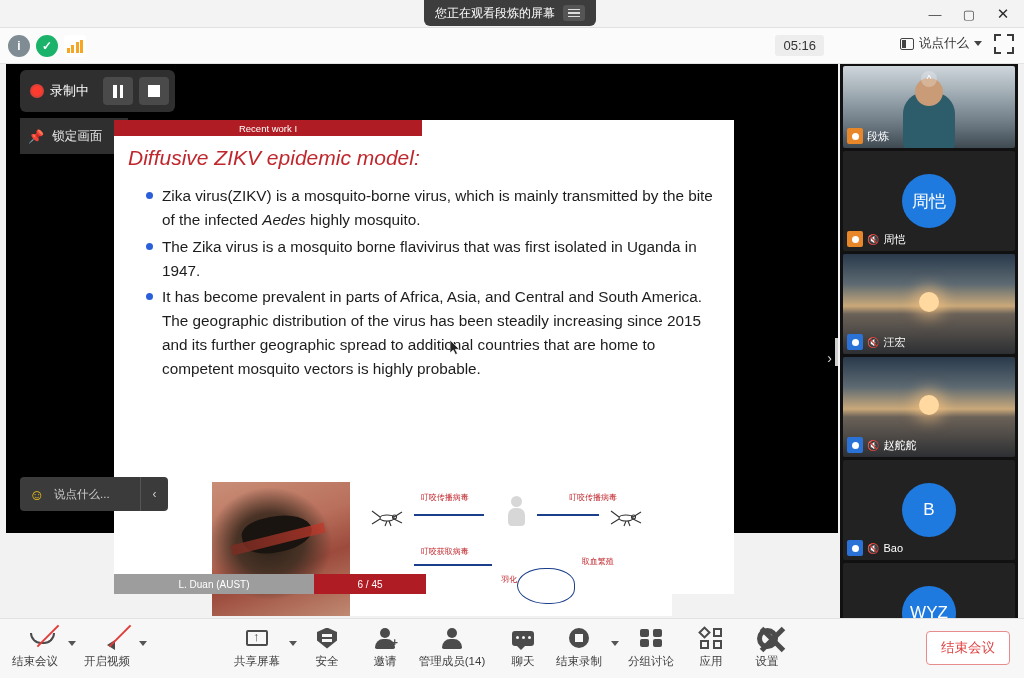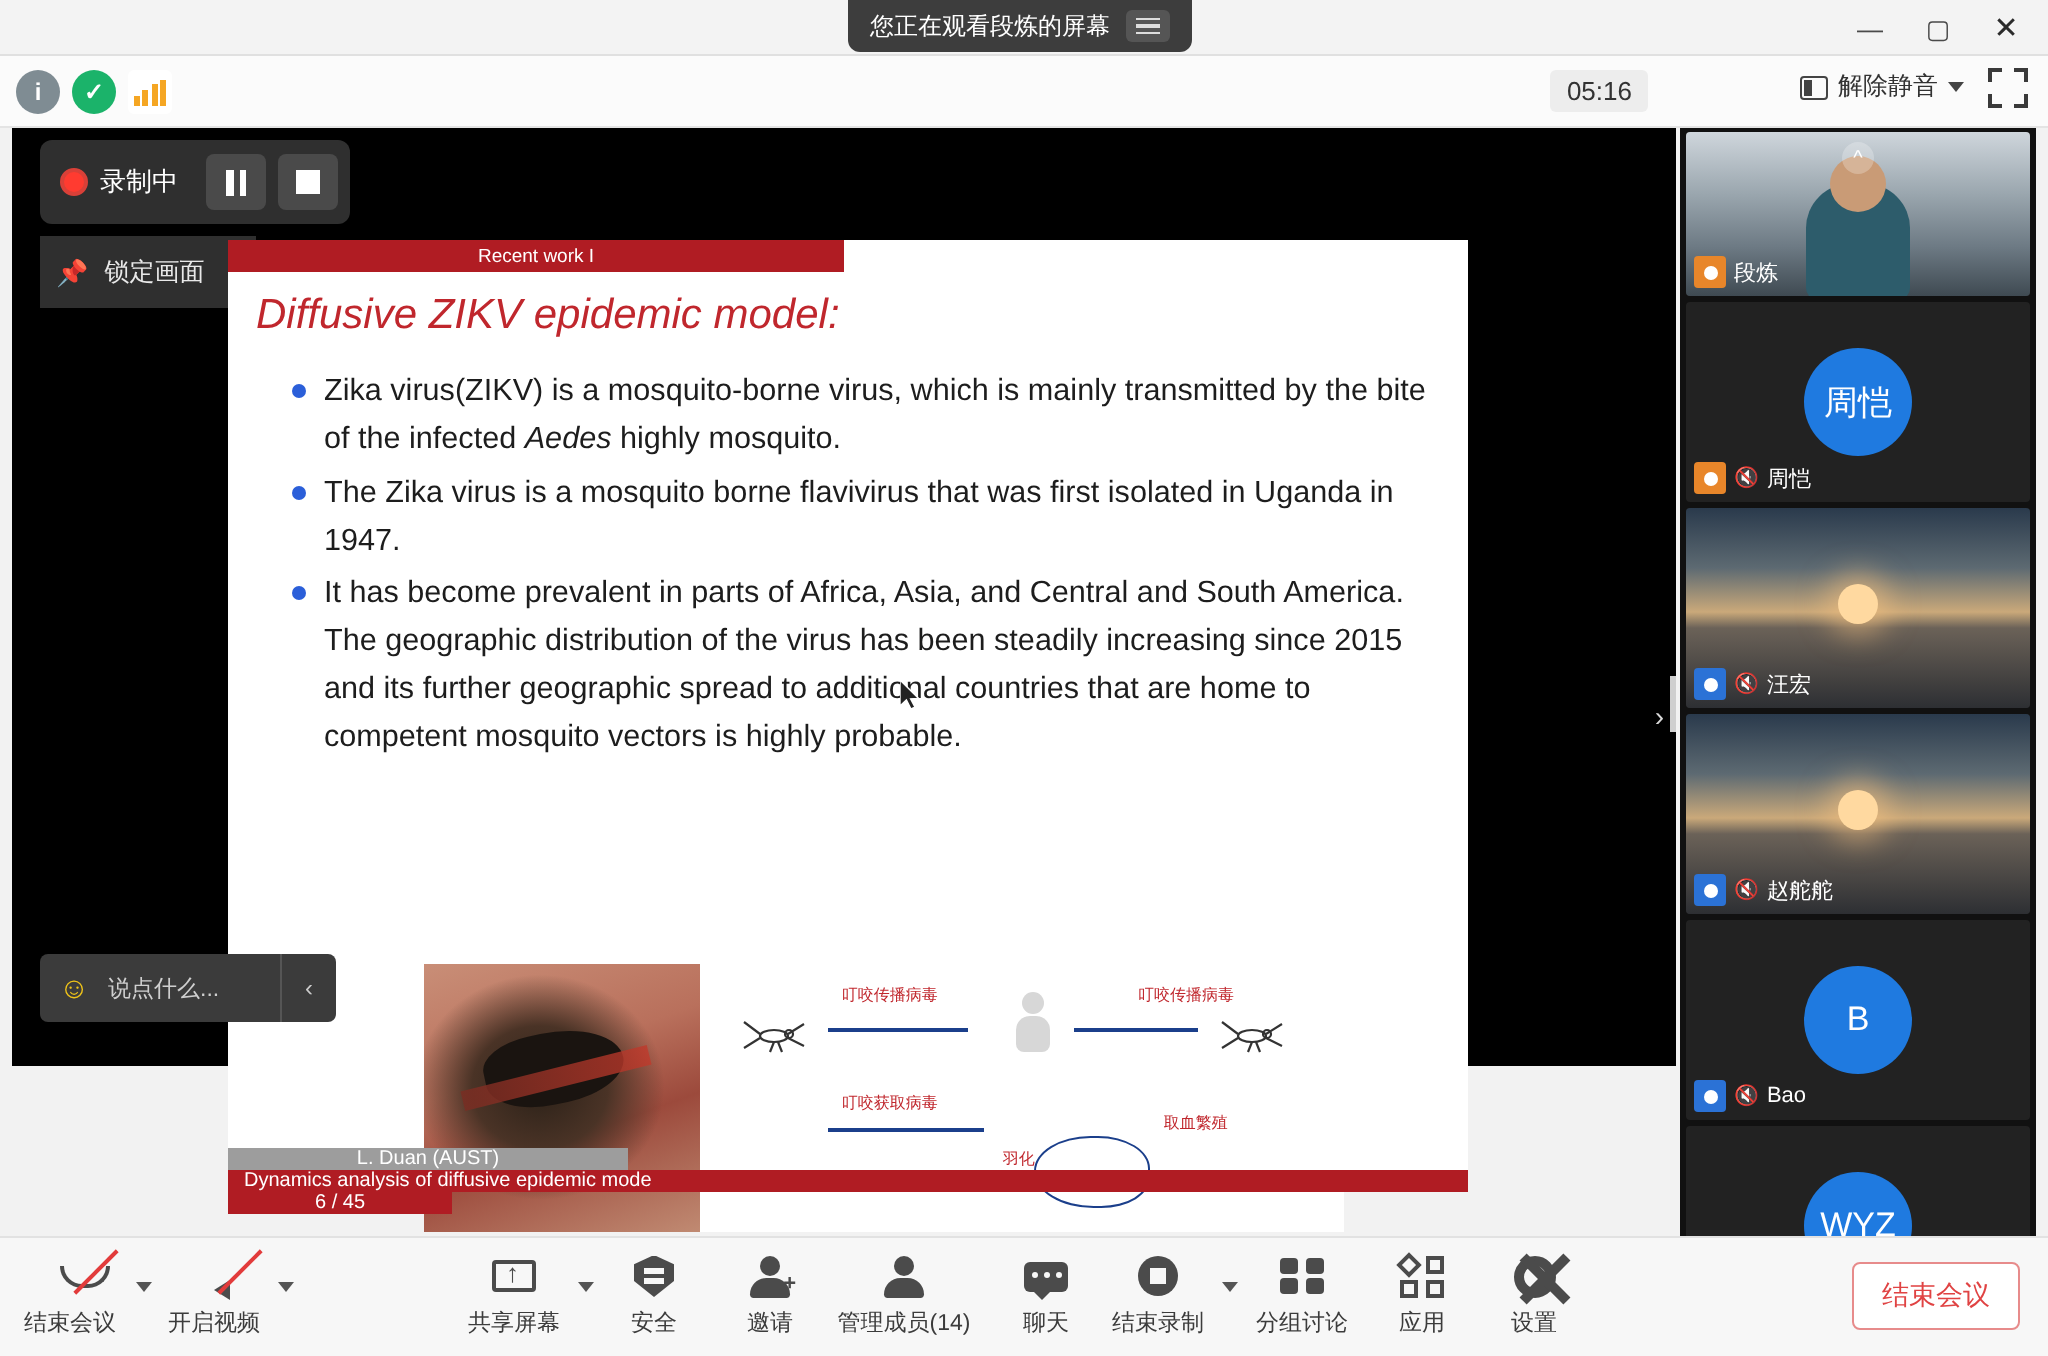--- a/index.html
+++ b/index.html
@@ -184,21 +184,21 @@
   .dg-human .body { width: 17px; height: 18px; background: #d7d7d7; border-radius: 7px 7px 4px 4px; margin-top: 1px; }
   .dg-mos { position:absolute; width: 36px; height: 24px; }
   .dg-mos svg { width: 100%; height: 100%; }
   .dg-arrow { position: absolute; height: 2px; background: #1b3f8b; }
   .dg-blob {
     position: absolute; left: 52%; top: 86px; width: 58px; height: 36px;
     border: 1.6px solid #1b3f8b; border-radius: 52% 48% 45% 55%;
   }
   .slide-foot {
     position: absolute; left: 0; bottom: 0; width: 620px; height: 20px;
-    display: flex; font-size: 10px; color: #fff; flex-direction: column;
+    display: flex; font-size: 10px; color: #fff;
   }
   .foot-a { width: 200px; background: #9d9d9d; display:flex; align-items:center; justify-content:center; }
   .foot-b { flex: 1; background: #b01c23; display:flex; align-items:center; padding-left: 8px; }
   .foot-c { width: 112px; background: #b01c23; display:flex; align-items:center; justify-content:center; }
 
   .cursor-arrow {
     position: absolute; left: 444px; top: 276px; width: 10px; height: 15px;
   }
   .sidepanel-toggle {
     position: absolute; right: 6px; top: 286px;
@@ -373,21 +373,21 @@
             <i></i>
             <i></i>
             <i></i>
             <i></i>
           </span>
       </div>
     </div>
     <div class="timer">05:16</div>
     <div class="view-select">
       <span class="view-ic"></span>
-      <span>解除静音</span>
+      <span>说点什么</span>
       <span class="caret-down"></span>
     </div>
     <div class="fullscreen-btn">
       <span></span>
         <span></span>
         <span></span>
         <span></span>
     </div>
   </div>
 
@@ -470,21 +470,20 @@
 
           <div class="dg-arrow" style="left:20%;top:32px;width:70px;"></div>
           <div class="dg-arrow" style="left:58%;top:32px;width:62px;"></div>
           <div class="dg-arrow" style="left:20%;top:82px;width:78px;"></div>
           <div class="dg-blob"></div>
         </div>
       </div>
 
       <div class="slide-foot">
         <div class="foot-a">L. Duan  (AUST)</div>
-        <div class="foot-b">Dynamics analysis of diffusive epidemic mode</div>
         <div class="foot-c">6 / 45</div>
       </div>
     </div>
 
     <div class="cursor-arrow">
       <svg viewBox="0 0 10 15" width="10" height="15">
           <polygon points="0,0 0,13 3.2,10 5.5,14.5 7.5,13.6 5.3,9.4 9.3,9.2" fill="#222" stroke="#fff" stroke-width="0.7"></polygon>
         </svg>
     </div>
 

